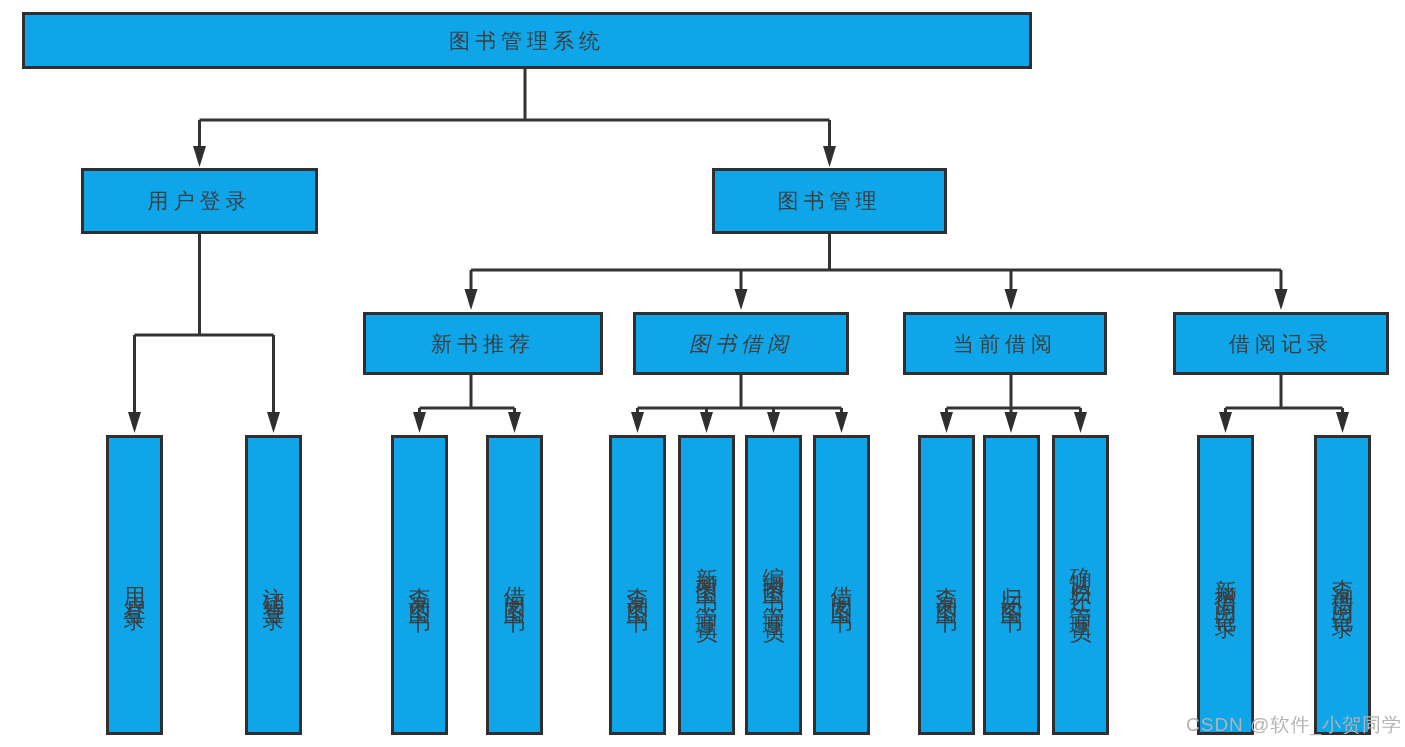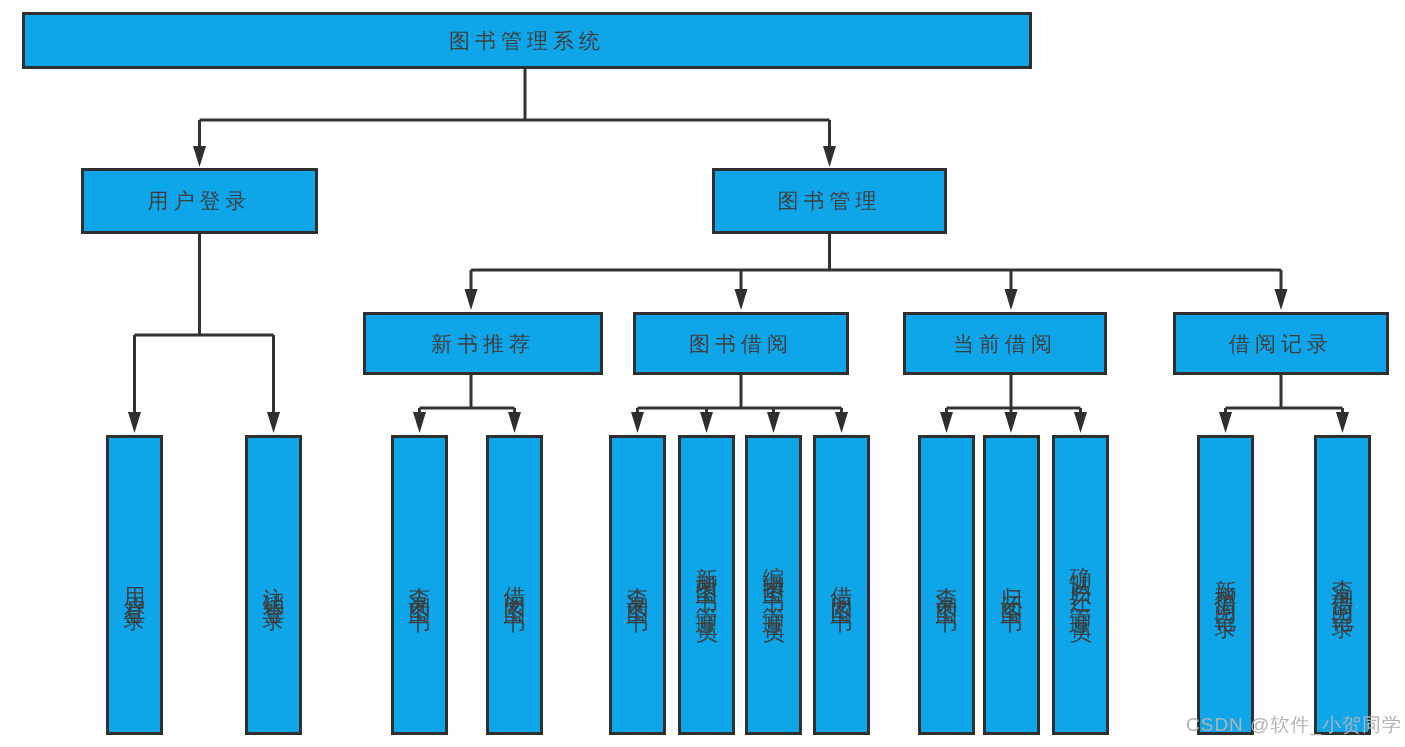--- a/index.html
+++ b/index.html
@@ -122,21 +122,21 @@
   <div class="box h" style="left:81px; top:168px; width:237px; height:66px;">
     <span>用户登录</span>
   </div>
   <div class="box h" style="left:712px; top:168px; width:235px; height:66px;">
     <span>图书管理</span>
   </div>
 
   <div class="box h" style="left:363px; top:312px; width:240px; height:63px;">
     <span>新书推荐</span>
   </div>
-  <div class="box h" style="left:633px; top:312px; width:216px; height:63px;">
+  <div class="box h" style="left:633px; top:312px; width:216px; height:63px;font-style:italic;">
     <span>图书借阅</span>
   </div>
   <div class="box h" style="left:903px; top:312px; width:204px; height:63px;">
     <span>当前借阅</span>
   </div>
   <div class="box h" style="left:1173px; top:312px; width:216px; height:63px;">
     <span>借阅记录</span>
   </div>
 
   <div class="box v" style="left:106px; top:435px; width:57px; height:300px;">

